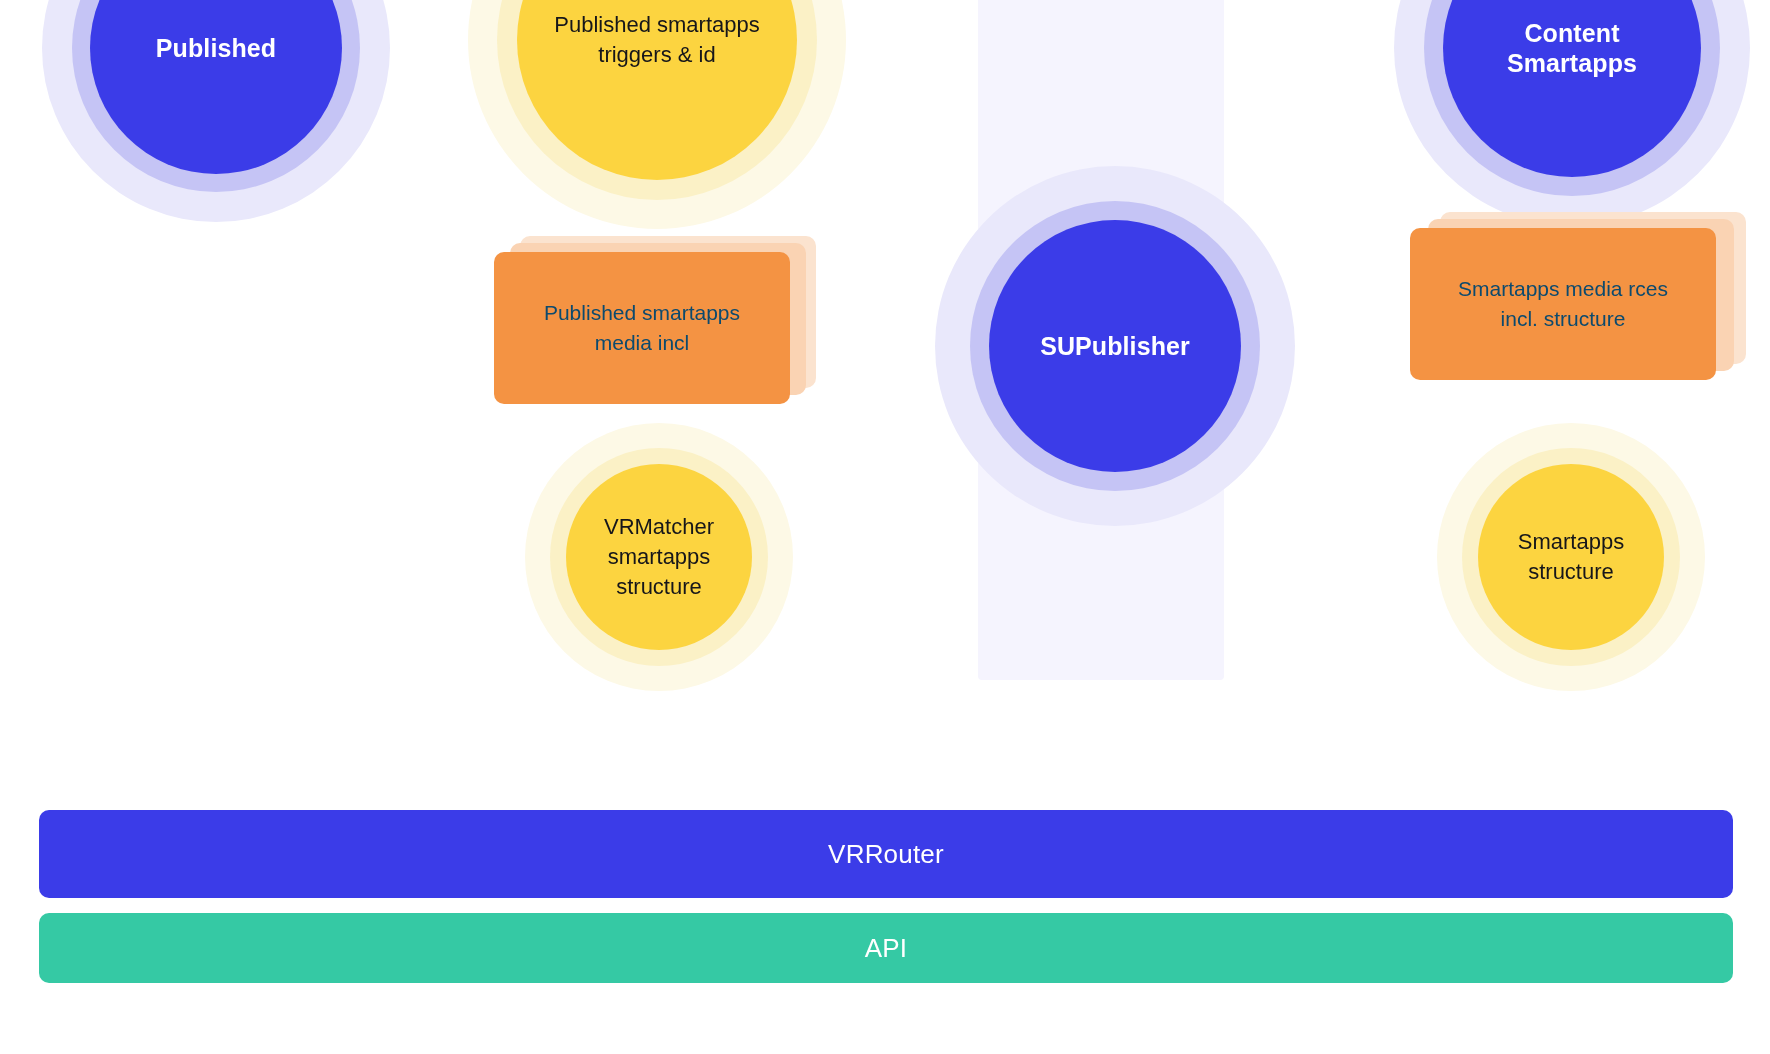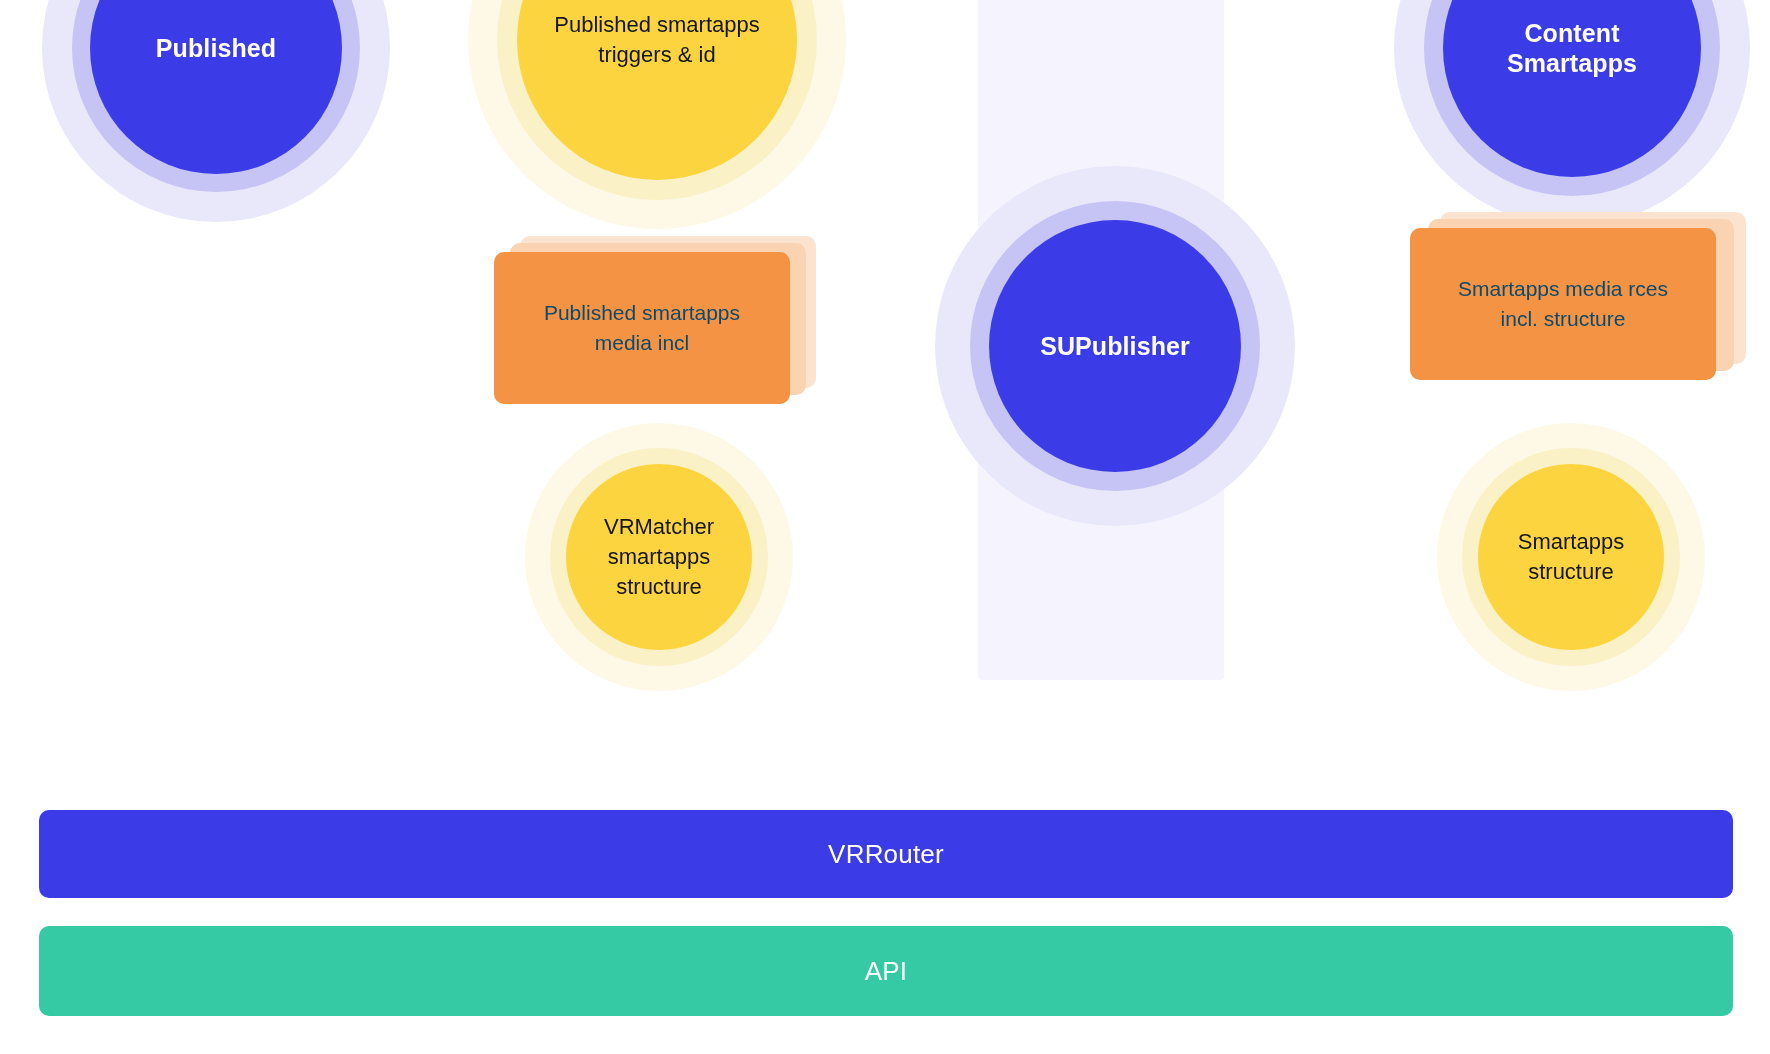--- a/index.html
+++ b/index.html
@@ -109,23 +109,22 @@
     font-size: 26px;
     letter-spacing: 0.2px;
   }
   .bar-router {
     top: 810px;
     height: 88px;
     background: #3b3ce8;
   }
   .bar-api {
     top: 913px;
-    height: 90px;
+    height: 70px;
     background: #35c9a4;
-    margin-top: 13px;
   }
 </style>
 </head>
 <body>
 
 <div id="stage">
 
   <div class="col-band"></div>
 
   <div class="circle-group" style="left:216px; top:48px; width:0; height:0;">

